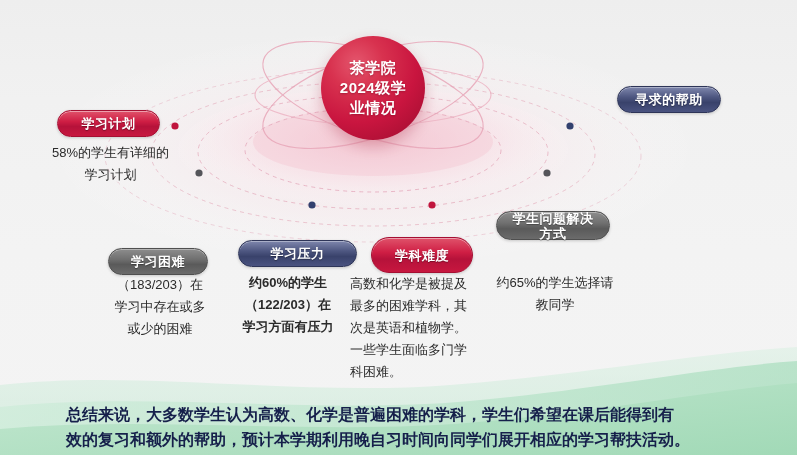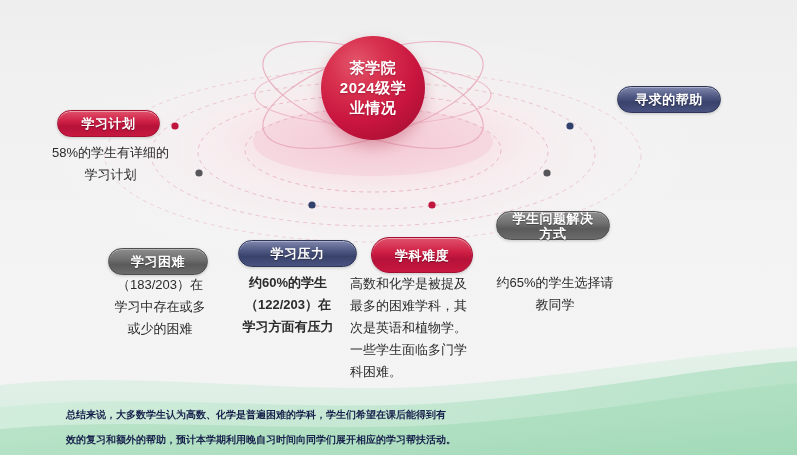--- a/index.html
+++ b/index.html
@@ -109,21 +109,21 @@
     width: 797px;
     height: 110px;
     z-index: 3;
   }
   #summary-text {
     position: absolute;
     left: 66px;
     top: 402px;
     width: 690px;
     color: #16204b;
-    font-size: 10px;
+    font-size: 16px;
     font-weight: bold;
     line-height: 25px;
     z-index: 9;
     white-space: pre-line;
   }
 </style>
 </head>
 <body>
 
 <div id="slide">

